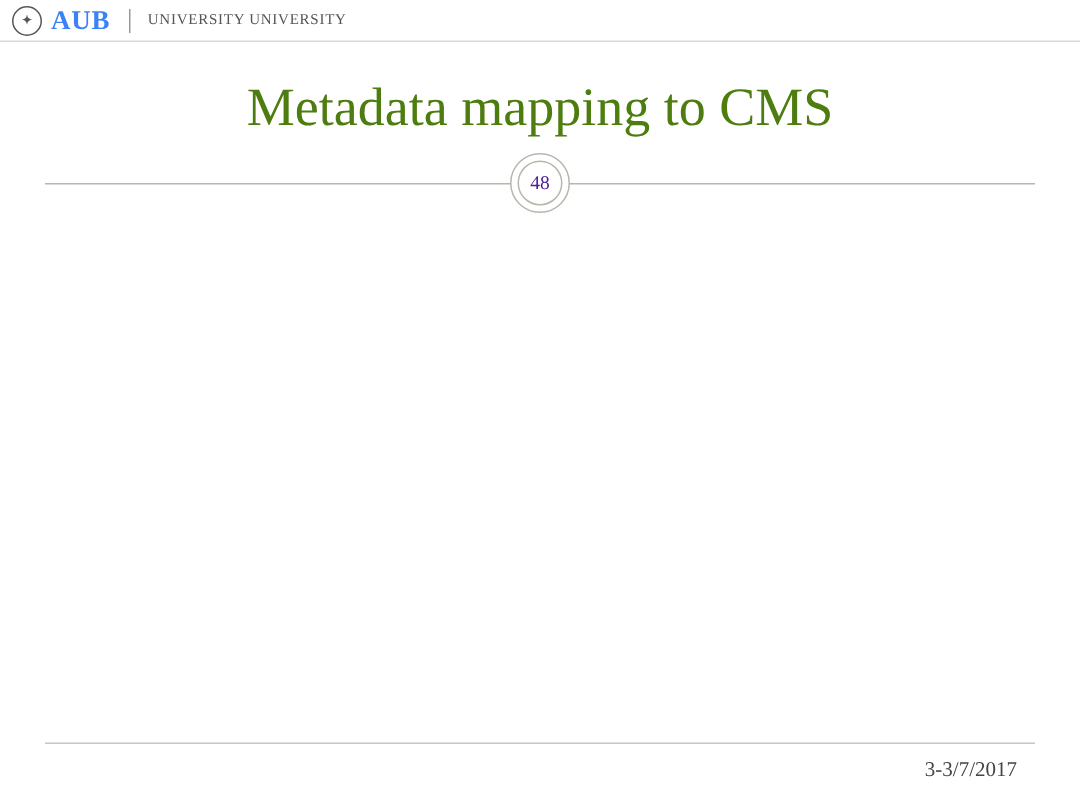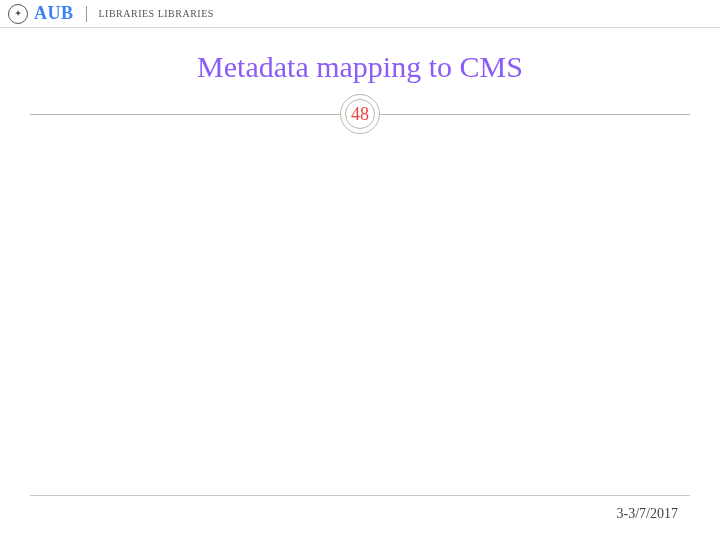--- a/index.html
+++ b/index.html
@@ -4,43 +4,43 @@
 <style>
   * { margin: 0; padding: 0; box-sizing: border-box; }
   html, body { width: 720px; height: 540px; font-family: Georgia, 'Times New Roman', serif; background:#fff; }
   .slide { width:720px; height:540px; position:relative; background:#fff; display:flex; flex-direction:column; }
   .topbar { height:28px; border-bottom:1px solid #d8d8d0; display:flex; align-items:center; padding-left:8px; gap:6px; }
   .logo-badge { width:20px; height:20px; border:1.5px solid #555; border-radius:50%; display:flex; align-items:center; justify-content:center; font-size:8px; color:#555; font-weight:bold; flex-shrink:0;}
   .logo-text { font-size:18px; font-weight:bold; color:#3b82f6; letter-spacing:0.5px;}
   .logo-sep { width:1px; height:16px; background:#999; margin:0 6px;}
   .logo-sub { font-size:10px; color:#555; letter-spacing:0.5px;}
   .title-region { text-align:center; padding-top:22px; }
-  .title { font-size:30px; color:#8b5cf6; font-weight:normal; }
+  .title { font-size:36px; color:#4d7c0f; font-weight:normal; }
   .number-wrap { position:relative; margin-top:10px; display:flex; align-items:center; justify-content:center; }
   .hr-line { position:absolute; top:50%; left:30px; right:30px; height:1px; background:#b7b7ad; }
   .circ-outer { position:relative; width:40px; height:40px; border:1px solid #b7b7ad; border-radius:50%; background:#fff; display:flex; align-items:center; justify-content:center; }
-  .circ-inner { width:30px; height:30px; border:1px solid #b7b7ad; border-radius:50%; display:flex; align-items:center; justify-content:center; font-size:18px; color:#ef4444; }
+  .circ-inner { width:30px; height:30px; border:1px solid #b7b7ad; border-radius:50%; display:flex; align-items:center; justify-content:center; font-size:13px; color:#4c1d95; }
   .body { background:#e3e5da; margin:0 30px; flex:1; padding:14px 28px 10px 28px; margin-top:-14px; position:relative; z-index:-1;}
   .body-offset { height:14px;}
   .para { font-size:21px; line-height:1.28; color:#111; margin-bottom:34px;}
   .bullet-sq { display:inline-block; width:14px; height:14px; border:1.5px solid #111; margin-right:4px; vertical-align:-1px;}
   .b { font-weight:bold; }
   .footer { position:absolute; bottom:18px; right:42px; font-size:14px; color:#444; }
   .bottom-line { position:absolute; left:30px; right:30px; bottom:44px; height:1px; background:#c8c8be;}
 </style>
 </head>
 <body>
 
 <div class="slide">
 
   <div class="topbar">
     <div class="logo-badge">✦</div>
     <span class="logo-text">AUB</span>
     <span class="logo-sep"></span>
-    <span class="logo-sub">LIBRARIES LIBRARIES</span>
+    <span class="logo-sub">UNIVERSITY UNIVERSITY</span>
   </div>
 
   <div class="title-region">
     <div class="title">Metadata mapping to CMS</div>
     <div class="number-wrap">
       <div class="hr-line"></div>
       <div class="circ-outer">
         <div class="circ-inner">48</div>
       </div>
     </div>

